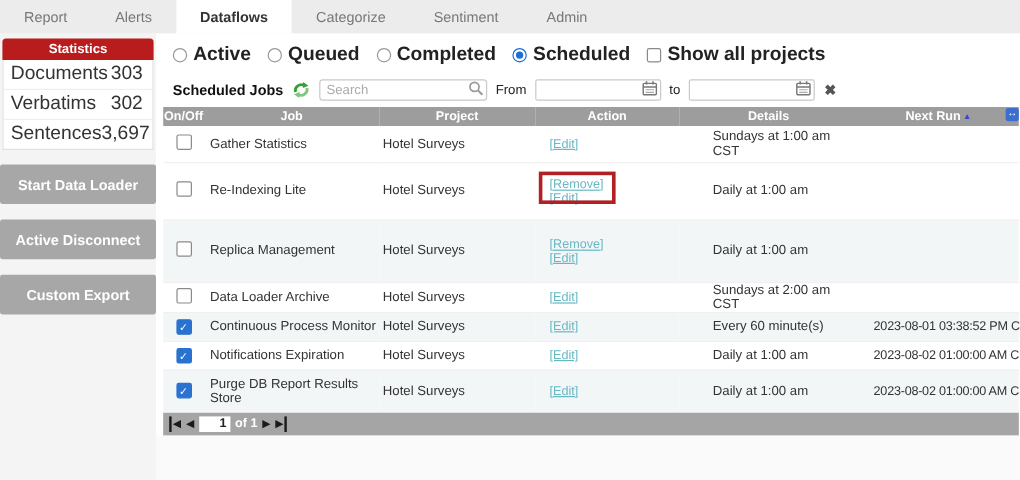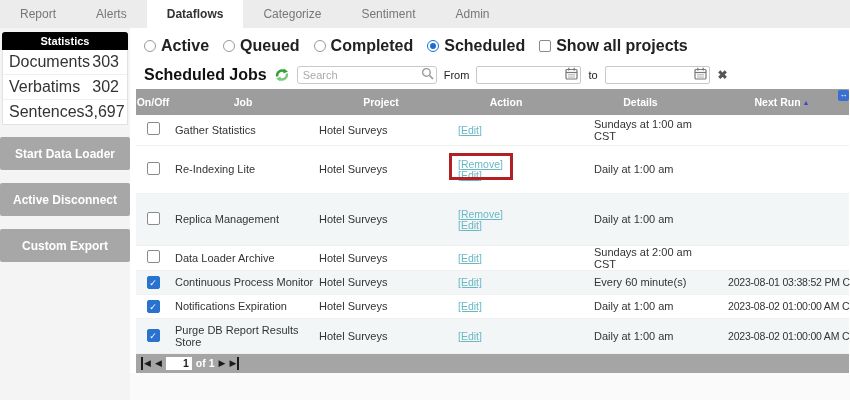--- a/index.html
+++ b/index.html
@@ -12,21 +12,21 @@
   .tab.active { background:#fff; color:#333; font-weight:bold; }
 
   
   .main { display:flex; height:372px; }
   .sidebar { width:130px; background:#f4f4f4; flex:none; }
   .content { flex:1; background:#fafafa; display:flex; flex-direction:column; }
   .panel { background:#fff; padding-left:6px; }
 
   
   .stats-panel { margin:4px 2px 0 2px; }
-  .stats-header { height:18px; background:#000000; color:#fff; font-size:11px;
+  .stats-header { height:18px; background:#b91c1c; color:#fff; font-size:11px;
     font-weight:bold; text-align:center; line-height:18px; border-radius:3px 3px 0 0; }
   .stats-list { background:#fff; border:1px solid #e2e2e2; border-top:none; }
   .stat-row { display:flex; justify-content:space-between; padding:3px 8px 3px 6px;
     font-size:16px; border-bottom:1px solid #efefef; }
   .stat-row:last-child { border-bottom:none; }
   .side-btn { display:block; width:100%; height:33px; margin-top:13px; border:none;
     background:#a7a7a7; color:#fff; font-family:"Liberation Sans",sans-serif;
     font-size:12px; font-weight:bold; border-radius:2px; cursor:pointer; }
   .side-btn:first-of-type { margin-top:12px; }
 
@@ -38,37 +38,37 @@
     background:#fff; position:relative; flex:none; }
   .radio.sel { border-color:#1a6fd1; }
   .radio.sel::after { content:""; position:absolute; left:2px; top:2px;
     width:6px; height:6px; border-radius:50%; background:#1a6fd1; }
   .cb { width:12px; height:12px; border:1px solid #8a8a8a; border-radius:2px;
     background:#fff; flex:none; font-size:9px; line-height:11px; text-align:center; color:#fff; }
   .cb.on { background:#2a72cf; border-color:#2a72cf; }
 
   
   .toolbar { display:flex; align-items:center; padding:4px 0 5px 8px; gap:5px; }
-  .tb-title { font-size:16px; font-weight:bold; color:#111; }
+  .tb-title { font-size:12px; font-weight:bold; color:#111; }
   .refresh-icon { width:14px; height:14px; margin:0 3px; }
   .input-wrap { position:relative; }
   .input-wrap input { height:18px; border:1px solid #c9c9c9; border-radius:3px;
     font-family:"Liberation Sans",sans-serif; font-size:11px; padding:0 20px 0 5px;
     color:#444; background:#fff; outline:none; }
   .input-wrap input::placeholder { color:#aaa; }
   .search-wrap input { width:140px; }
   .date-wrap input { width:105px; border-radius:2px; }
   .in-icon { position:absolute; right:3px; top:2px; width:13px; height:13px; }
   .from-label, .to-label { font-size:11px; color:#222; margin:0 2px; }
   .clear-x { font-size:12px; font-weight:bold; color:#555; margin-left:3px; cursor:pointer; }
 
   
   table { border-collapse:collapse; width:713px; table-layout:fixed; }
   thead th { background:#9d9d9d; color:#fff; font-size:10.5px; font-weight:bold;
-    height:26px; padding:0; text-align:center; position:relative; white-space:nowrap; }
+    height:16px; padding:0; text-align:center; position:relative; white-space:nowrap; }
   .sort-arrow { color:#3c44c8; font-size:7px; margin-left:2px; vertical-align:1px; }
   .resize-icon { position:absolute; right:0; top:1px; background:#3a6fd0; color:#fff;
     font-size:8px; line-height:10px; width:11px; height:11px; border-radius:2px; cursor:pointer; }
   tbody tr { border-bottom:1px solid #f0f0f0; background:#fff; }
   tbody tr:nth-child(1){ height:30px; }
   tbody tr:nth-child(2){ height:48px; }
   tbody tr:nth-child(3){ height:52px; }
   tbody tr:nth-child(4){ height:23px; }
   tbody tr:nth-child(5){ height:24px; }
   tbody tr:nth-child(6){ height:24px; }

